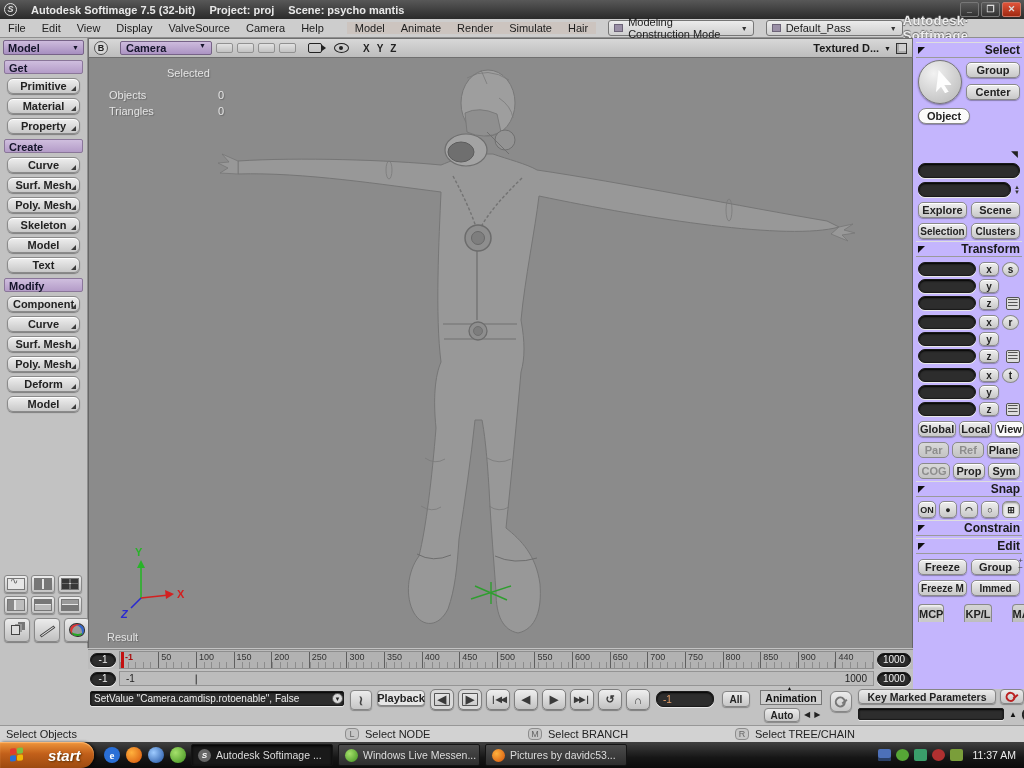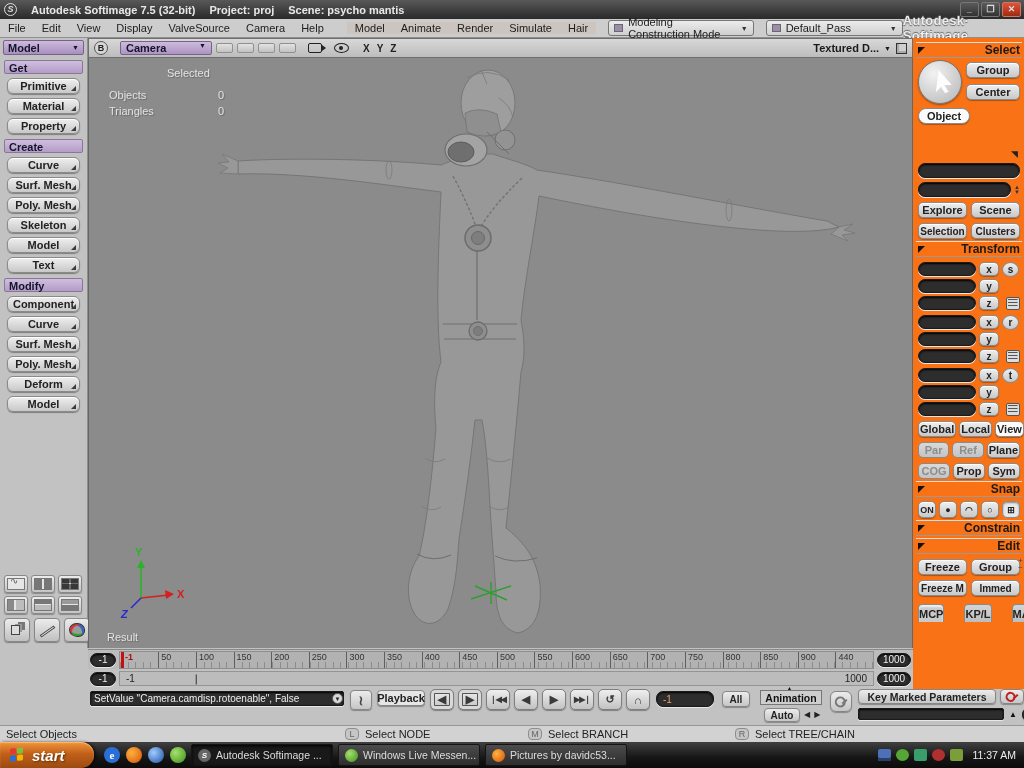--- a/index.html
+++ b/index.html
@@ -92,21 +92,21 @@
   .sq-ico { width:11px; height:11px; border:1px solid #333; background:#cfcfcf; box-shadow:inset 2px -2px 0 #aaa; }
   .vp-canvas { position:absolute; left:88px; top:58px; width:825px; height:590px; background:#8b8b8b;
     border-left:1px solid #666; border-right:1px solid #666; overflow:hidden; }
   .hud { position:absolute; color:#e4e4e4; text-shadow:1px 1px 1px rgba(0,0,0,.25); }
   .hud-sel { left:78px; top:9px; }
   .hud-row { position:absolute; left:20px; width:115px; display:flex; justify-content:space-between; }
   .hud-result { left:18px; top:573px; }
   .gizmo-label { position:absolute; font-weight:bold; font-size:11px; }
 
   
-  .right-panel { position:absolute; left:913px; top:38px; width:111px; height:652px; background:#f97316;
+  .right-panel { position:absolute; left:913px; top:38px; width:111px; height:652px; background:#c4b5fd;
     padding:2px 4px 4px 5px; }
   .rp-header { height:16px; display:flex; align-items:center; font-weight:bold; font-size:12px; color:#1a1a1a;
     border-top:1px solid #dedede; border-bottom:1px solid #9a9a9a; margin:2px -2px; padding:0 2px; }
   .rp-header .hdr-ico { width:0; height:0; border-top:7px solid #111; border-right:7px solid transparent; margin-right:4px; }
   .rp-header span { margin-left:auto; }
   .sel-row { display:flex; gap:4px; margin-top:2px; }
   .big-circle { width:44px; height:44px; border-radius:50%; background:radial-gradient(circle at 35% 30%,#f2f2f2,#b5b5b5);
     border:1px solid #777; box-shadow:0 1px 2px rgba(0,0,0,.4); position:relative; flex:0 0 auto; }
   .cursor-arrow { position:absolute; left:10px; top:9px; width:22px; height:24px; background:#fdfdfd;
     clip-path:polygon(55% 0, 100% 72%, 66% 66%, 80% 100%, 62% 100%, 50% 70%, 22% 88%);
@@ -218,21 +218,21 @@
   .statusbar { position:absolute; left:0; top:725px; width:1024px; height:17px; background:#d2d2d2;
     border-top:1px solid #979797; color:#222; }
   .statusbar .sb-item { position:absolute; top:2px; display:flex; align-items:center; gap:6px; }
   .mbadge { width:14px; height:12px; border:1px solid #8d8d8d; border-radius:4px; background:#c6c6c6;
     color:#666; font-size:9px; display:inline-flex; align-items:center; justify-content:center; }
 
   
   .taskbar { position:absolute; left:0; top:742px; width:1024px; height:26px;
     background:linear-gradient(#404040,#161616 60%,#0b0b0b); display:flex; align-items:center; }
   .start-btn { width:94px; height:26px; border-radius:0 13px 13px 0;
-    background:linear-gradient(#f0963c,#c2601a 45%,#9c4a10); display:flex; align-items:center; gap:8px;
+    background:linear-gradient(#f0963c,#c2601a 45%,#9c4a10); display:flex; align-items:center; gap:24px;
     padding-left:10px; box-shadow:inset 0 1px 1px #ffb870, 2px 0 3px rgba(0,0,0,.6); }
   .start-label { color:#fff; font-weight:bold; font-style:italic; font-size:15px; text-shadow:1px 1px 2px #5e3206; }
   .flag-ico { width:14px; height:14px; display:grid; grid-template-columns:6px 6px; grid-template-rows:6px 6px;
     gap:1px; transform:skewY(-6deg); }
   .flag-ico i { border-radius:1.5px; }
   .ql { display:flex; gap:6px; margin-left:10px; }
   .ql-ico { width:16px; height:16px; border-radius:50%; font-size:11px; font-weight:bold; color:#fff;
     display:flex; align-items:center; justify-content:center; }
   .task-btn { height:22px; width:142px; margin-left:5px; background:linear-gradient(#4c4c4c,#2e2e2e);
     border:1px solid #141414; border-radius:2px; display:flex; align-items:center; gap:5px; padding:0 6px;

